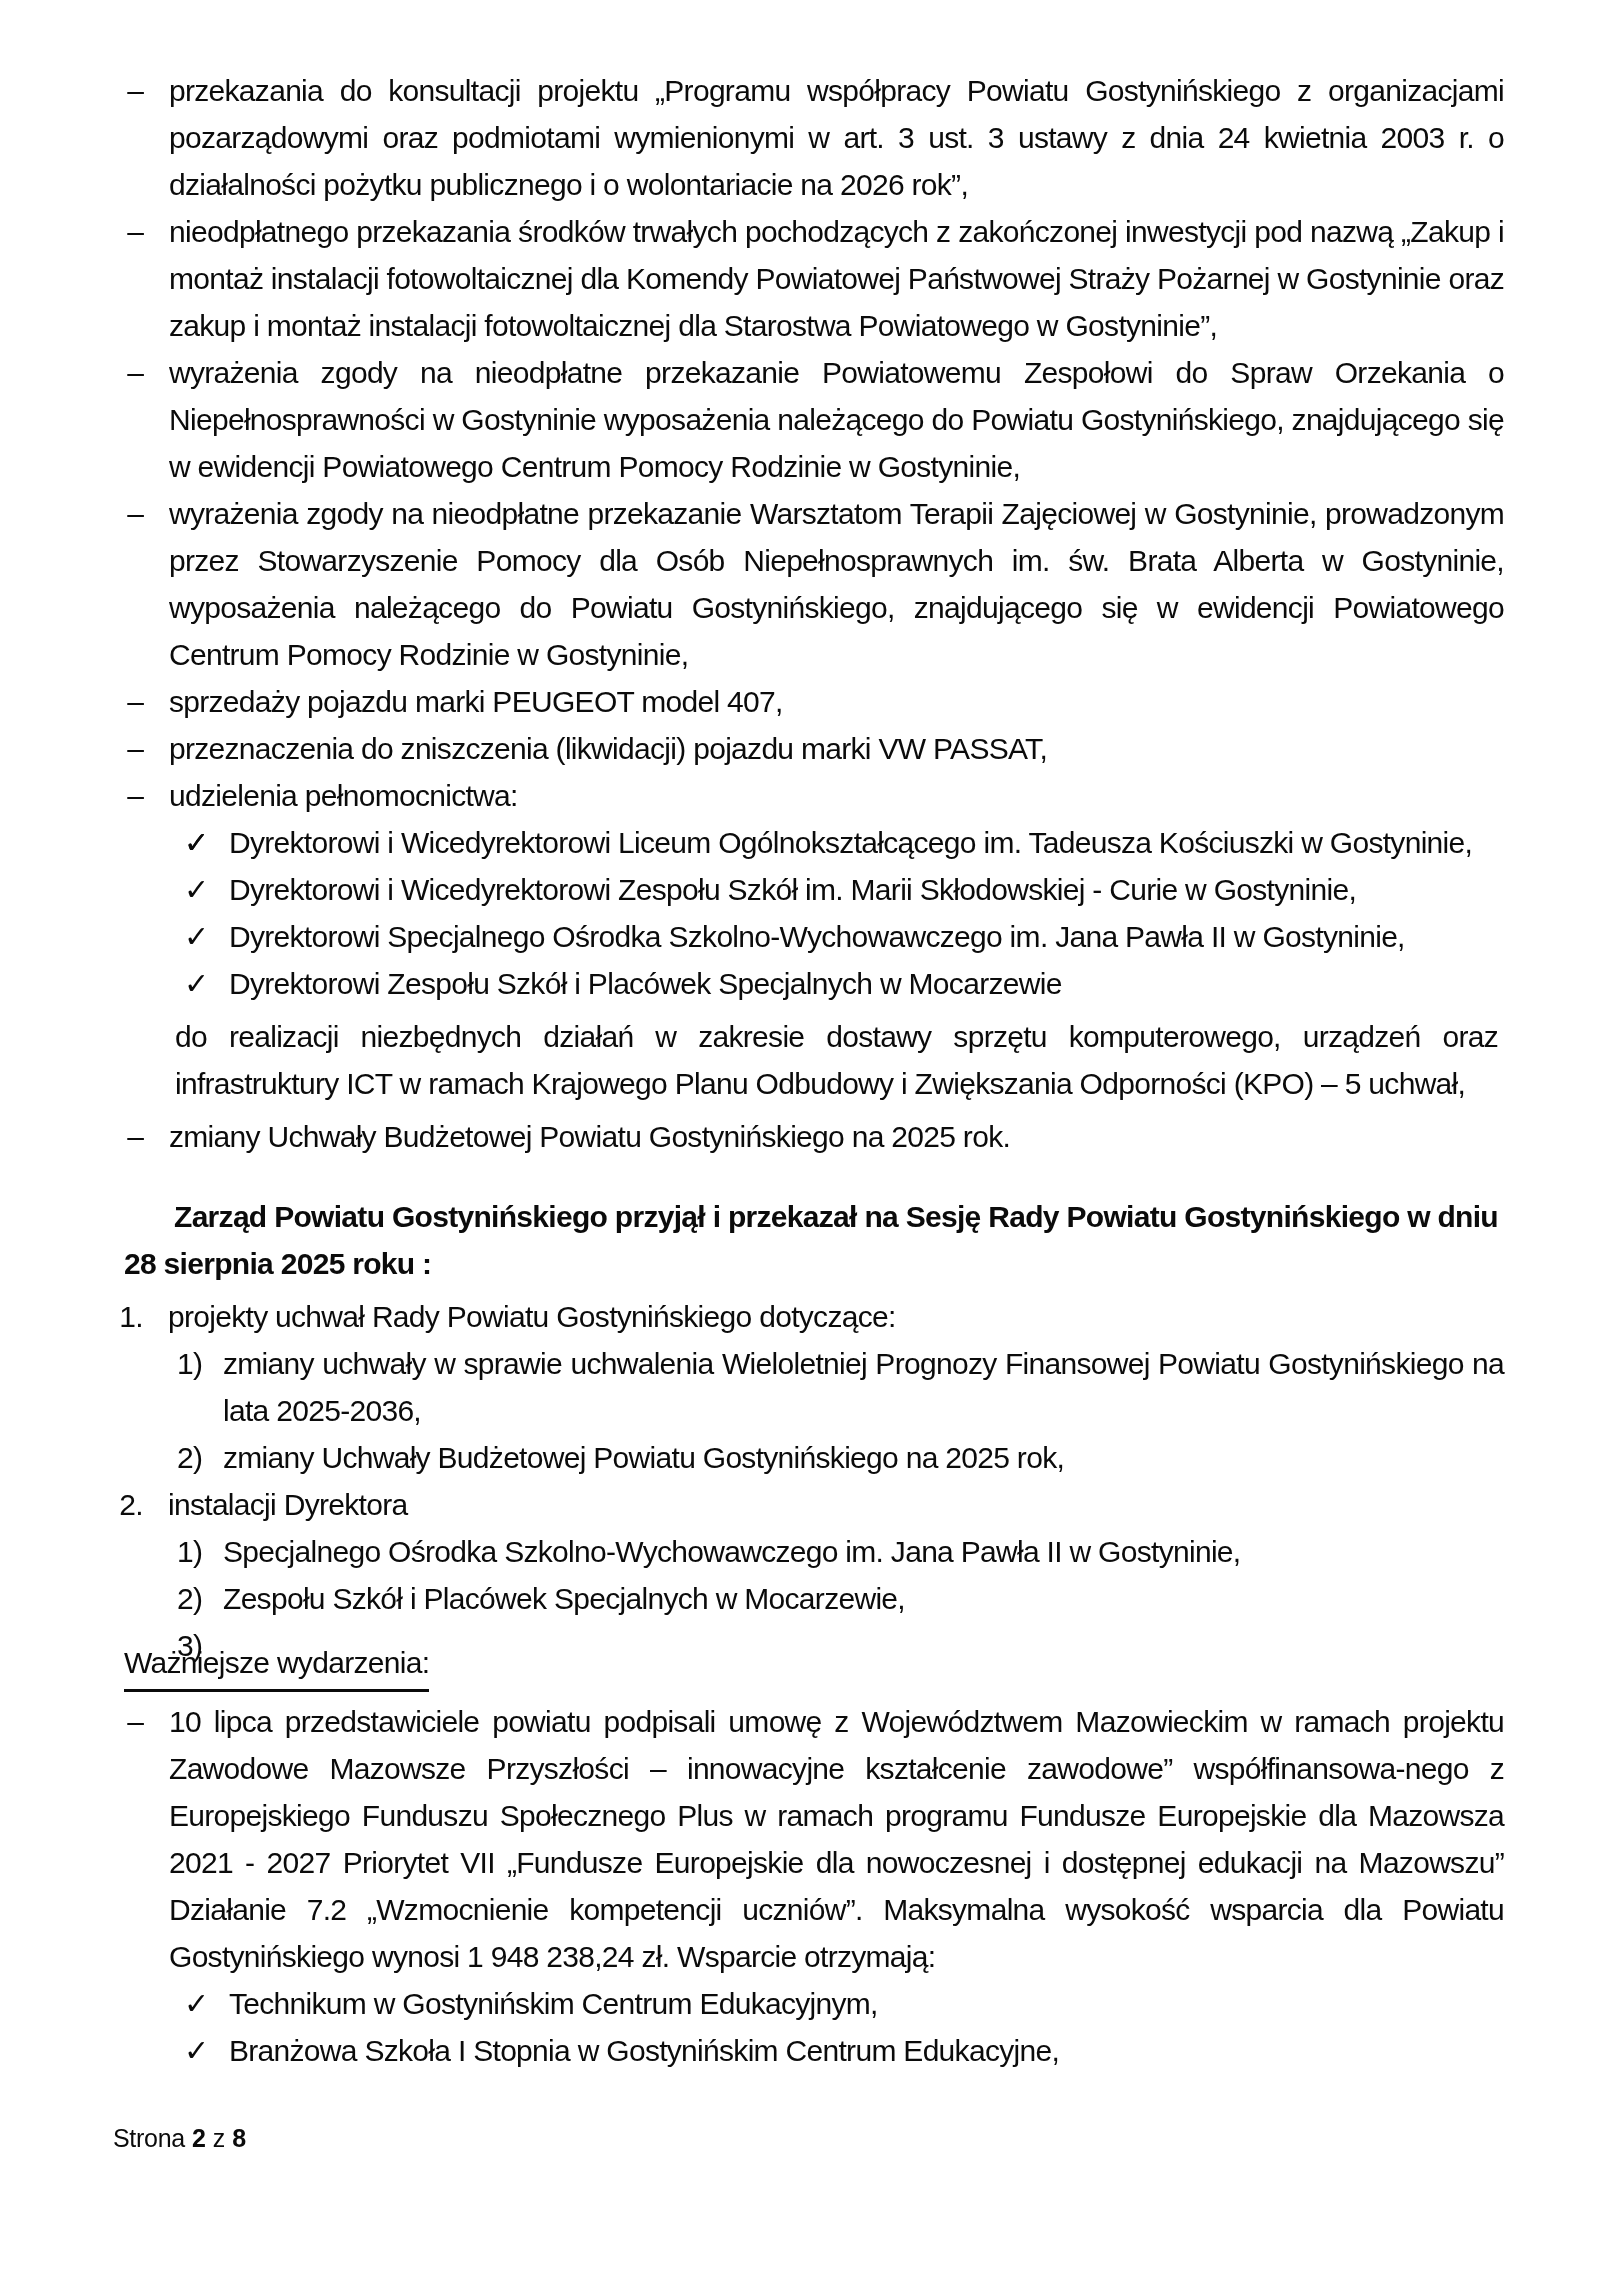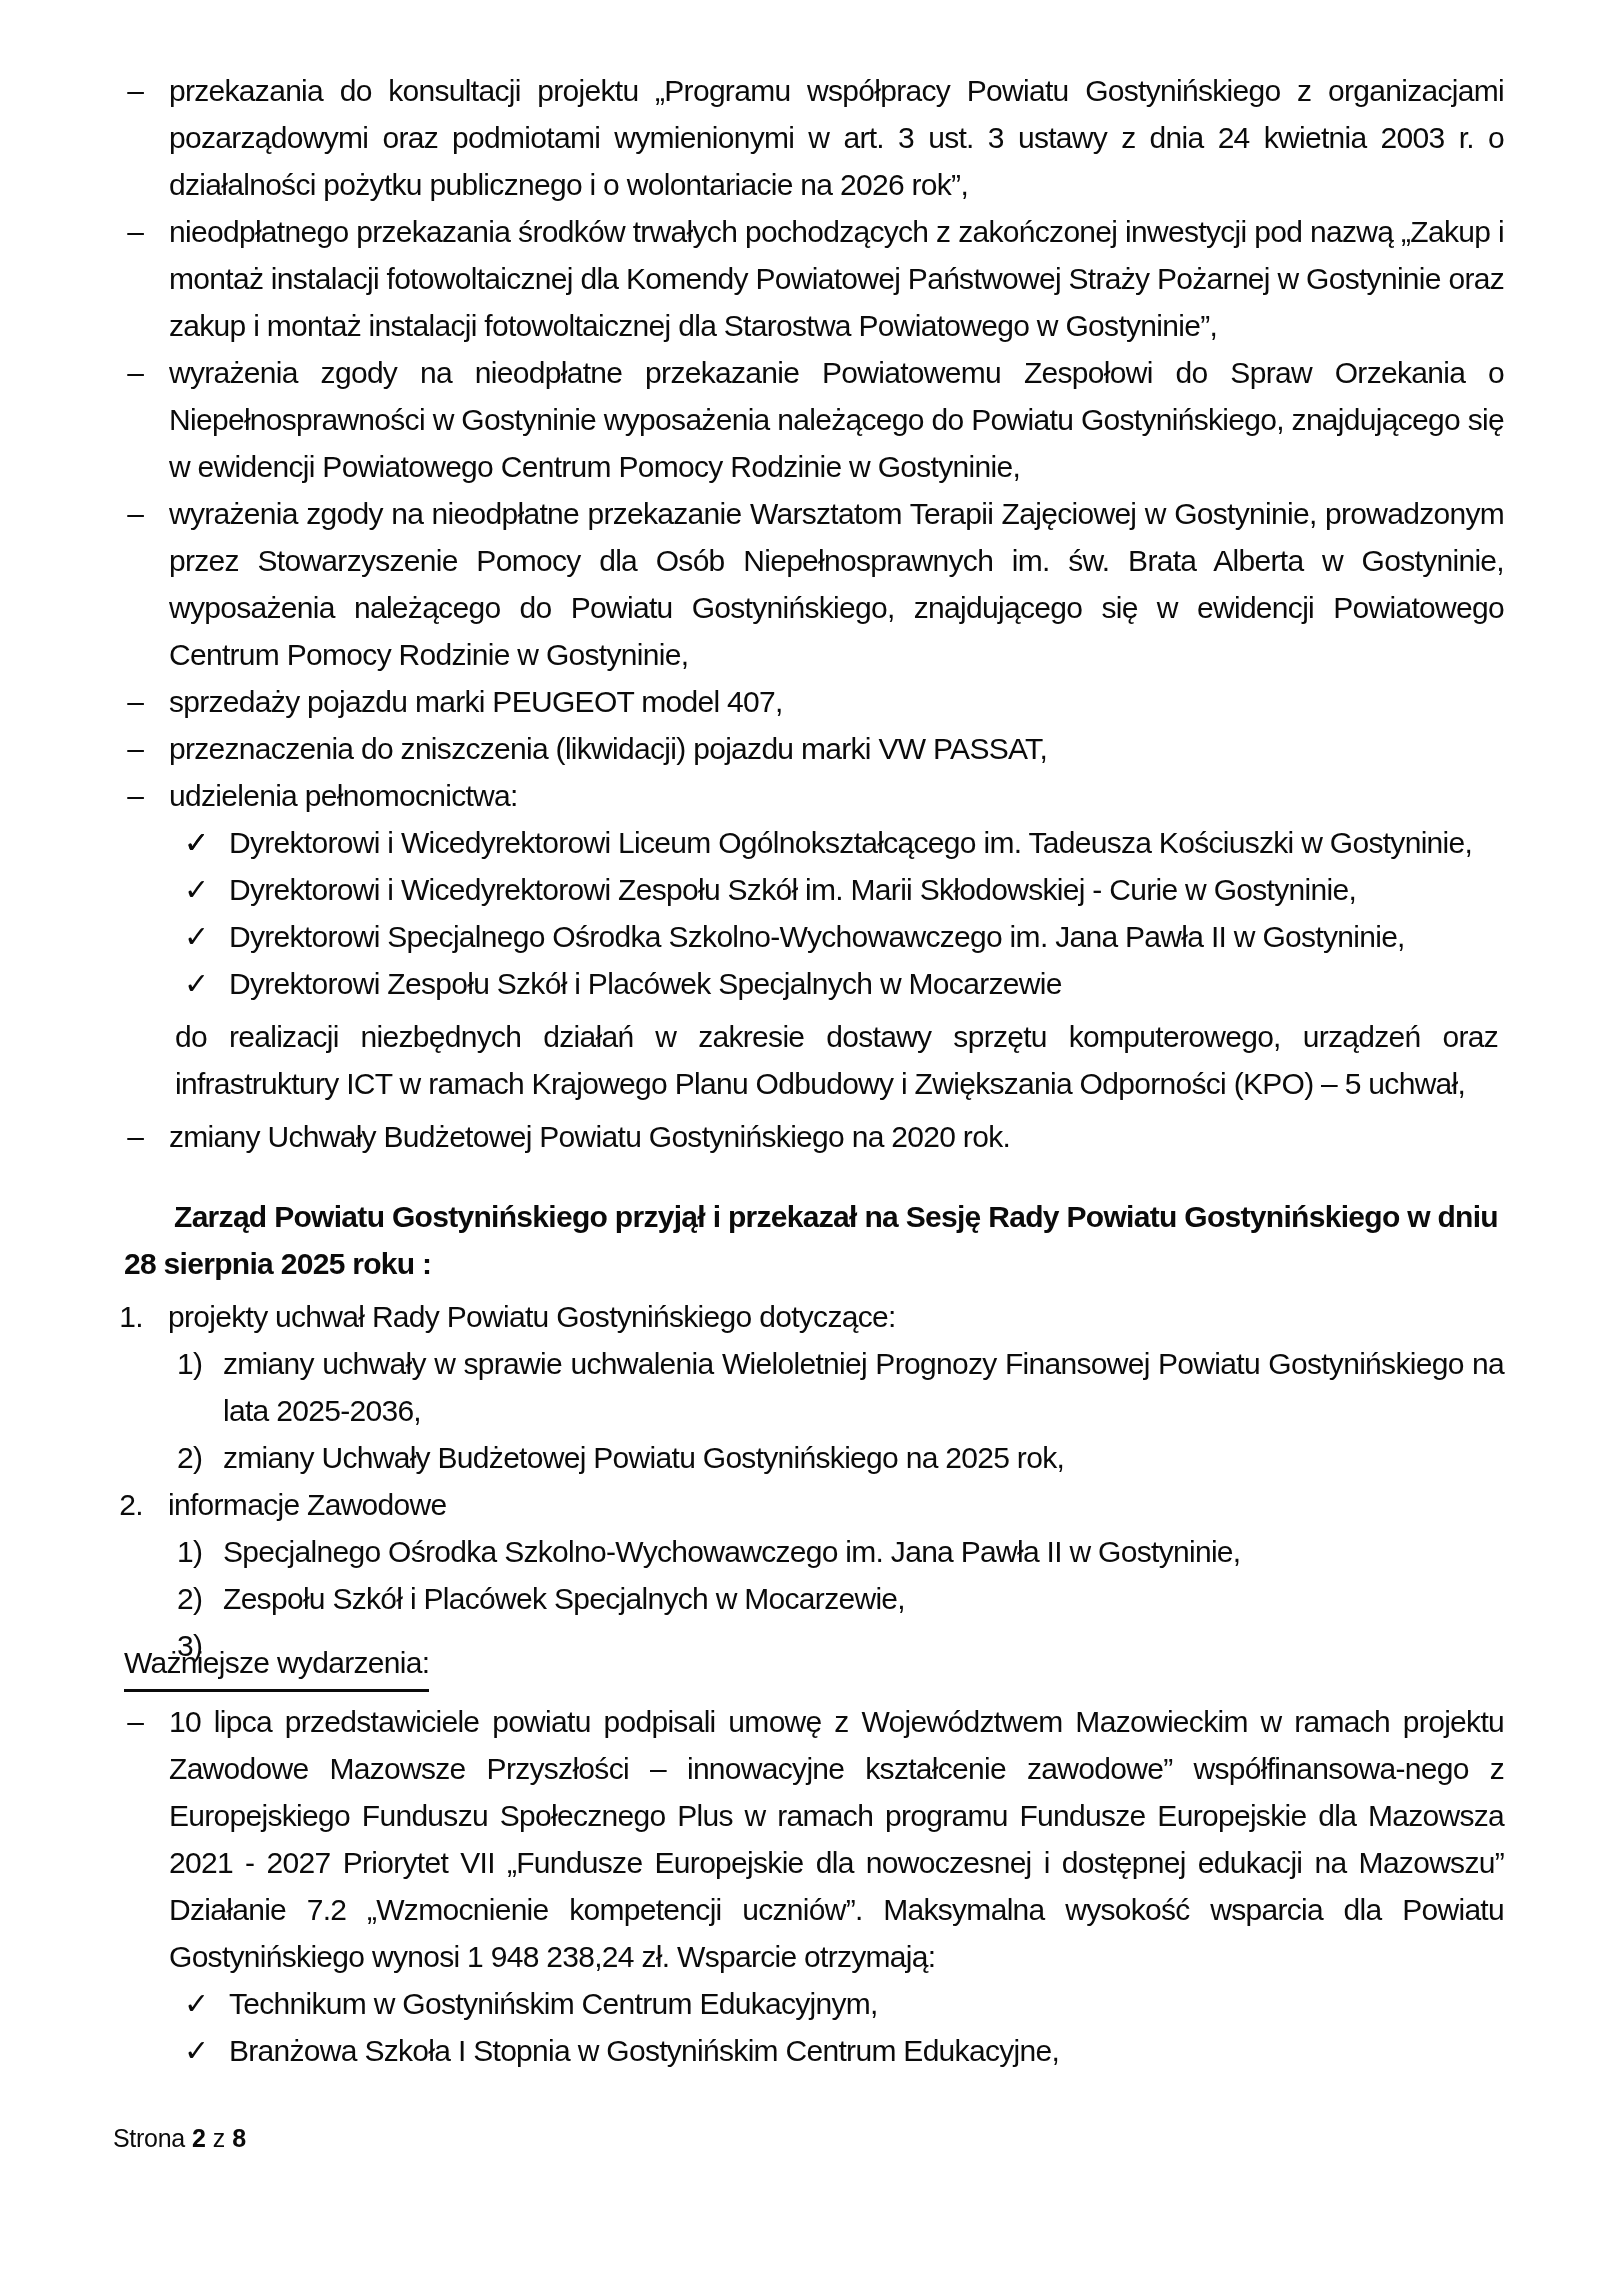--- a/index.html
+++ b/index.html
@@ -168,42 +168,42 @@
       <span class="mk">✓</span>
       <span>Dyrektorowi Zespołu Szkół i Placówek Specjalnych w Mocarzewie</span>
     </li>
   </ul>
 
   <p class="continuation">do realizacji niezbędnych działań w zakresie dostawy sprzętu komputerowego, urządzeń oraz infrastruktury ICT w ramach Krajowego Planu Odbudowy i Zwiększania Odporności (KPO) – 5 uchwał,</p>
 
   <ul class="dash-list">
     <li>
       <span class="mk">–</span>
-      <span>zmiany Uchwały Budżetowej Powiatu Gostynińskiego na 2020 rok.</span>
+      <span>zmiany Uchwały Budżetowej Powiatu Gostynińskiego na 2025 rok.</span>
     </li>
   </ul>
 
   <p class="session-heading">Zarząd Powiatu Gostynińskiego przyjął i przekazał na Sesję Rady Powiatu Gostynińskiego w dniu 28 sierpnia 2025 roku :</p>
 
   <ol class="num-list">
     <li class="lvl1">
       <span class="num">1.</span>
       <span>projekty uchwał Rady Powiatu Gostynińskiego dotyczące:</span>
     </li>
     <li class="lvl2">
       <span class="num">1)</span>
       <span>zmiany uchwały w sprawie uchwalenia Wieloletniej Prognozy Finansowej Powiatu Gostynińskiego na lata 2025-2036,</span>
     </li>
     <li class="lvl2">
       <span class="num">2)</span>
       <span>zmiany Uchwały Budżetowej Powiatu Gostynińskiego na 2025 rok,</span>
     </li>
     <li class="lvl1">
       <span class="num">2.</span>
-      <span>informacje Zawodowe</span>
+      <span>instalacji Dyrektora</span>
     </li>
     <li class="lvl2">
       <span class="num">1)</span>
       <span>Specjalnego Ośrodka Szkolno-Wychowawczego im. Jana Pawła II w Gostyninie,</span>
     </li>
     <li class="lvl2">
       <span class="num">2)</span>
       <span>Zespołu Szkół i Placówek Specjalnych w Mocarzewie,</span>
     </li>
     <li class="lvl2">

